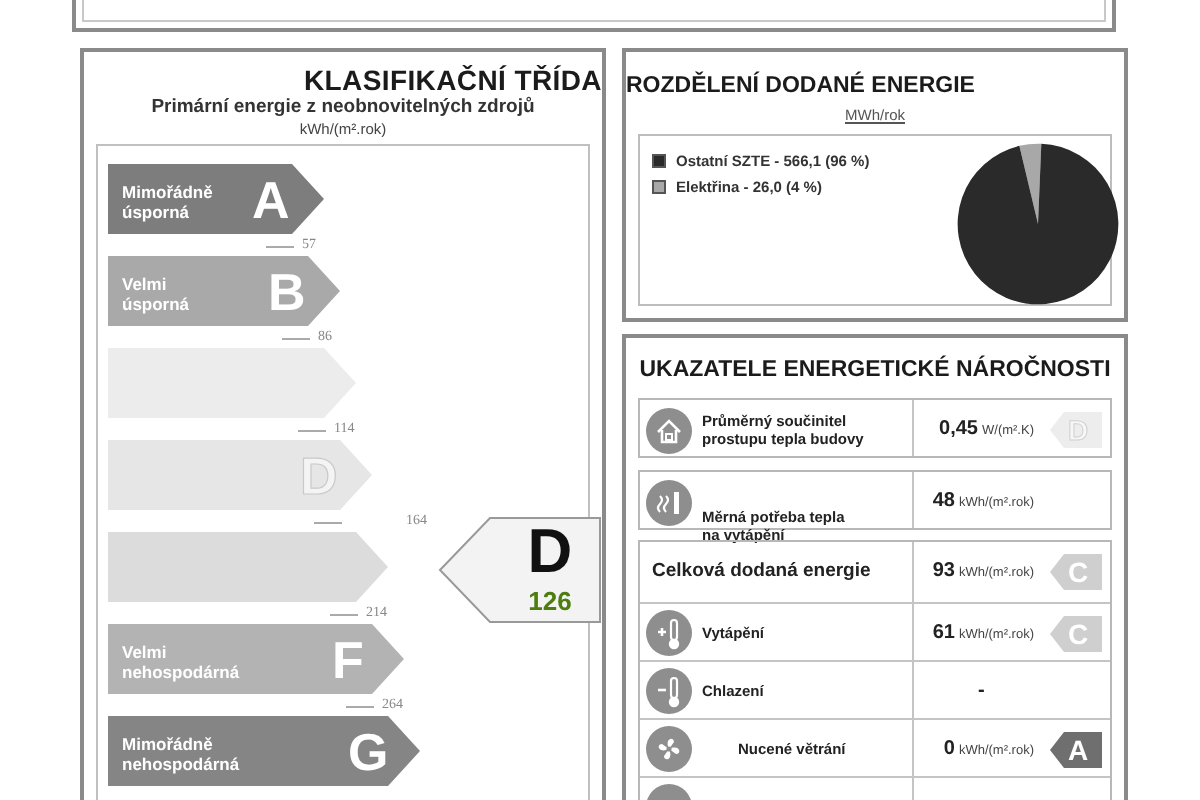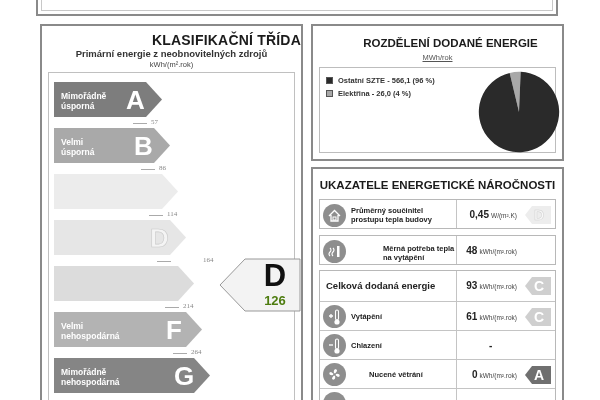--- a/index.html
+++ b/index.html
@@ -24,21 +24,21 @@
   .band-letter { position: absolute; top: 4px; font-size: 26px; font-weight: bold; color: #fff; line-height: 28px; }
   .thr { position: absolute; font-size: 7px; color: #888; font-family: "Liberation Serif", serif; }
   .thr-line { position: absolute; height: 1px; background: #aaa; }
 
   .pointer { position: absolute; left: 170px; top: 185px; width: 82px; height: 54px; }
   .pointer-letter { position: absolute; left: 30px; top: 2px; width: 52px; text-align: center; font-size: 31px; font-weight: bold; color: #111; line-height: 32px; }
   .pointer-value { position: absolute; left: 30px; top: 35px; width: 52px; text-align: center; font-size: 13px; font-weight: bold; color: #4d7c0f; }
 
   
   .rt-panel { position: absolute; left: 311px; top: 24px; width: 253px; height: 137px; border: 2px solid #8a8a8a; }
-  .rt-title { position: absolute; left: 0; right: 0; top: 11px; text-align: center; font-weight: bold; font-size: 11.5px; color:#1b1b1b;padding-left:26px; }
+  .rt-title { position: absolute; left: 0; right: 0; top: 11px; text-align: left; font-weight: bold; font-size: 11.5px; color:#1b1b1b; }
   .rt-unit { position: absolute; left: 0; right: 0; top: 27px; text-align: center; font-size: 7.5px; color: #555; text-decoration: underline; }
   .rt-inner { position: absolute; left: 6px; right: 6px; top: 41px; bottom: 6px; border: 1px solid #bdbdbd; }
   .legend-item { position: absolute; left: 6px; font-size: 7.5px; font-weight: bold; color: #333; display: flex; align-items: center; }
   .legend-swatch { width: 7px; height: 7px; margin-right: 5px; border: 1px solid #555; }
   .pie { position: absolute; left: 158px; top: 3px; width: 82px; height: 82px; }
 
   
   .rb-panel { position: absolute; left: 311px; top: 167px; width: 253px; height: 240px; border: 2px solid #8a8a8a; }
   .rb-title { position: absolute; left: 0; right: 0; top: 10px; text-align: center; font-weight: bold; font-size: 11.5px; color:#1b1b1b; }
   .ind-box { position: absolute; left: 6px; right: 6px; border: 1px solid #b8b8b8; }
@@ -183,21 +183,21 @@
             </svg><div class="ind-class-letter" style="color: rgb(247, 247, 247); -webkit-text-stroke: 0.5px rgb(208, 208, 208);">D</div></div>
         </div>
       </div>
       <div class="ind-box" style="top: 66px; height: 30px;">
         <div class="ind-divider"></div>
         <div class="ind-row first" style="top: 0px; height: 30px;">
           <div class="ind-icon" style="top: 3.5px;"><svg width="23" height="23" viewBox="0 0 23 23">
               <path d="M7 8 q2 2 0 4 q-2 2 0 4 M10 8 q2 2 0 4 q-2 2 0 4" fill="none" stroke="#fff" stroke-width="1.1"></path>
               <rect x="14" y="6" width="2.5" height="11" fill="#fff"></rect>
             </svg></div>
-          <div class="ind-label" style="top: 8px; margin-left: 32px;">
+          <div class="ind-label" style="top: 18px;">
             <div>Měrná potřeba tepla</div>
             <div>na vytápění</div>
           </div>
           <div class="ind-value" style="top: 9px; right: 38px;"><span>48</span><span class="ind-unit">kWh/(m².rok)</span></div>
         </div>
       </div>
       <div class="ind-box" style="top: 101px; height: 137px; border-bottom: none;">
         <div class="ind-divider"></div>
         <div class="ind-row first" style="top: 0px; height: 30px;">
           <div class="ind-label big" style="top: 9.5px;">

